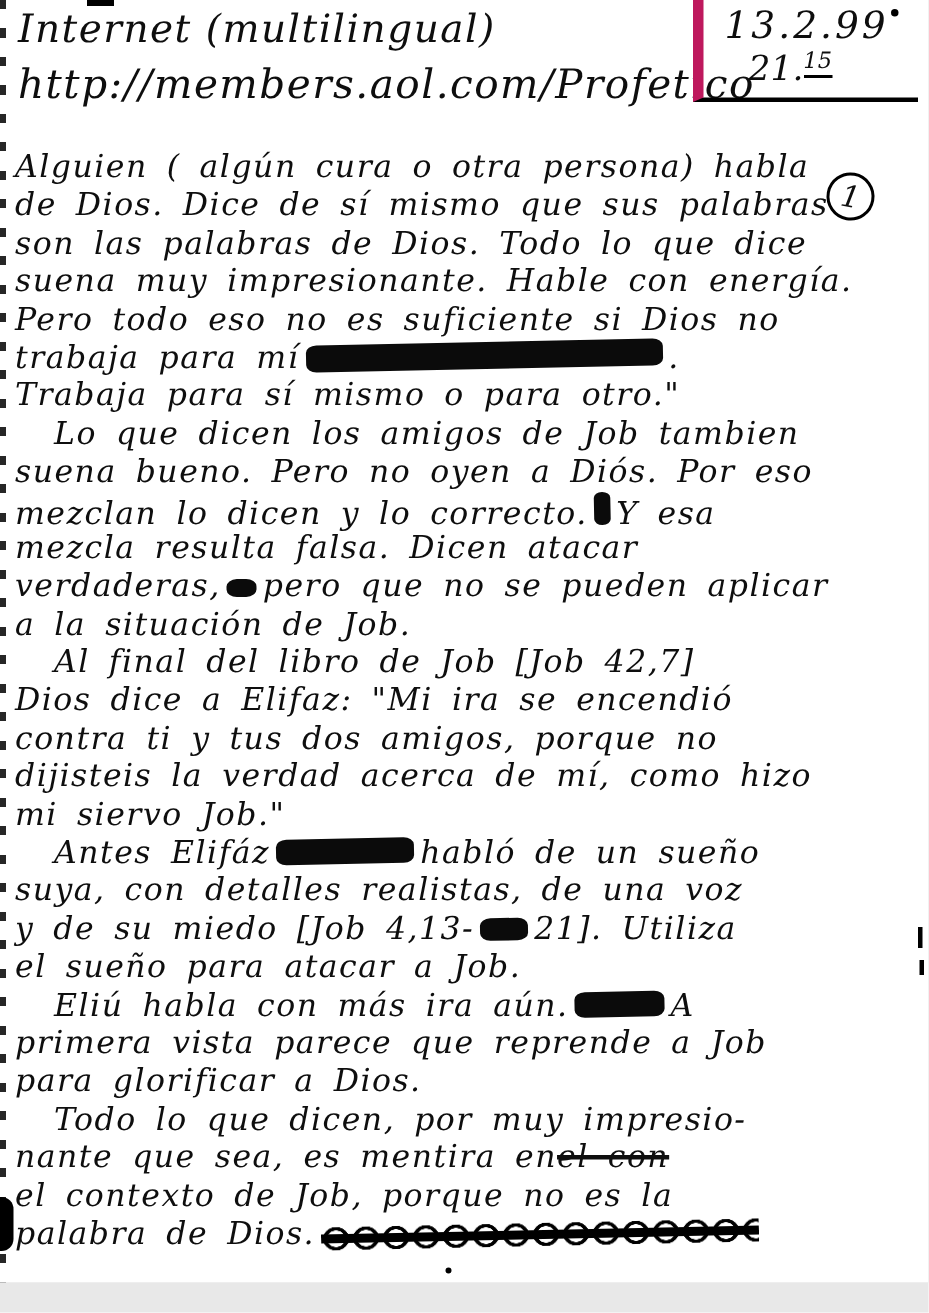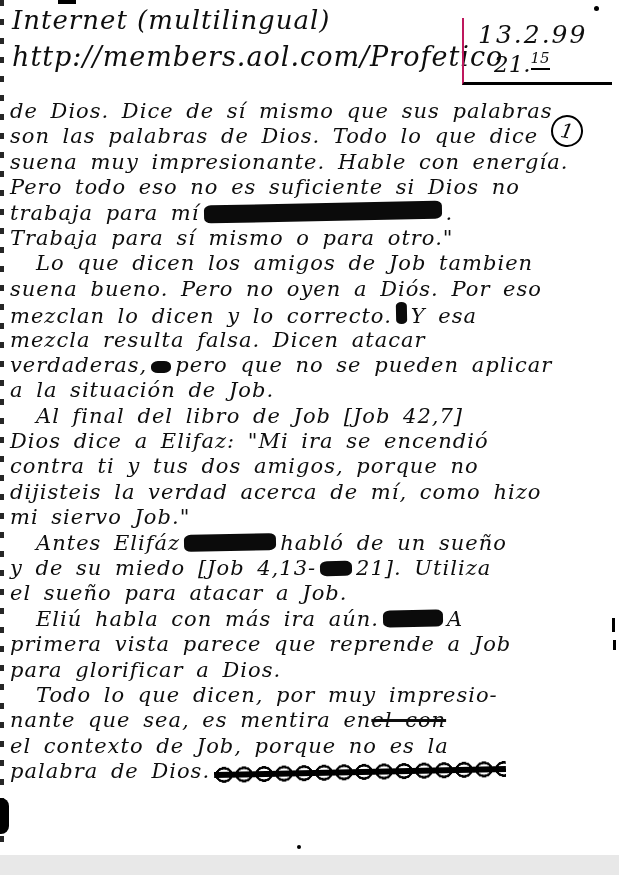--- a/index.html
+++ b/index.html
@@ -20,22 +20,22 @@
   .tick-right1{position:absolute;left:612px;top:618px;width:3px;height:14px;background:#000;}
   .tick-right2{position:absolute;left:613px;top:640px;width:3px;height:10px;background:#000;}
   .tick-right3{position:absolute;left:611px;top:856px;width:3px;height:16px;background:#000;}
   .dot-bottom{position:absolute;left:297px;top:845px;width:4px;height:4px;background:#000;border-radius:50%;}
   
   .header{position:absolute;top:5px;left:12px;}
   .header .h1{font-size:26px;letter-spacing:1px;}
   .header .h2{font-size:27px;letter-spacing:1px;margin-top:6px;}
   
   .datebox{
-    position:absolute;top:18px;right:7px;width:150px;box-sizing:border-box;
-    border-left:2px solid #be185d;border-bottom:3px solid #000;
+    position:absolute;top:0;right:7px;width:150px;box-sizing:border-box;
+    border-left:7px solid #be185d;border-bottom:3px solid #000;
     padding:2px 4px 5px 14px;
   }
   .datebox .date{font-size:25px;letter-spacing:2px;}
   .datebox .time{font-size:23px;margin-left:16px;}
   .datebox .mins{font-size:15px;border-bottom:2px solid #000;padding-bottom:1px;text-align:center;}
   
   .pagenum{
     position:absolute;left:551px;top:115px;width:28px;height:28px;
     border:2px solid #000;border-radius:50%;
     display:flex;align-items:center;justify-content:center;
@@ -81,38 +81,40 @@
   </div>
 
   <div class="datebox">
     <div class="date">13.2.99</div>
     <div class="time"><span>21.</span><sup class="mins">15</sup></div>
   </div>
 
   <div class="pagenum">1</div>
 
   <div class="bodytext">
+      <div class="hline"><span>Alguien ( algún cura o otra persona) habla</span></div>
       <div class="hline"><span>de Dios. Dice de sí mismo que sus palabras</span></div>
       <div class="hline"><span>son las palabras de Dios. Todo lo que dice</span></div>
       <div class="hline"><span>suena muy impresionante. Hable con energía.</span></div>
       <div class="hline"><span>Pero todo eso no es suficiente si Dios no</span></div>
       <div class="hline"><span>trabaja para mí</span><span class="scribble" style="width: 238px; height: 18px;"></span><span>.</span></div>
       <div class="hline"><span>Trabaja para sí mismo o para otro."</span></div>
       <div class="hline indent"><span>Lo que dicen los amigos de Job tambien</span></div>
       <div class="hline"><span>suena bueno. Pero no oyen a Diós. Por eso</span></div>
       <div class="hline"><span>mezclan lo dicen y lo correcto.</span><span class="scribble" style="width: 11px; height: 22px;"></span><span>Y esa</span></div>
       <div class="hline"><span>mezcla resulta falsa. Dicen atacar</span></div>
       <div class="hline"><span>verdaderas,</span><span class="scribble" style="width: 20px; height: 12px;"></span><span>pero que no se pueden aplicar</span></div>
       <div class="hline"><span>a la situación de Job.</span></div>
       <div class="hline indent"><span>Al final del libro de Job [Job 42,7]</span></div>
       <div class="hline"><span>Dios dice a Elifaz: "Mi ira se encendió</span></div>
       <div class="hline"><span>contra ti y tus dos amigos, porque no</span></div>
       <div class="hline"><span>dijisteis la verdad acerca de mí, como hizo</span></div>
       <div class="hline"><span>mi siervo Job."</span></div>
       <div class="hline indent"><span>Antes Elifáz</span><span class="scribble" style="width: 92px; height: 17px;"></span><span>habló de un sueño</span></div>
+      <div class="hline"><span>suya, con detalles realistas, de una voz</span></div>
       <div class="hline"><span>y de su miedo [Job 4,13-</span><span class="scribble" style="width: 32px; height: 15px;"></span><span>21]. Utiliza</span></div>
       <div class="hline"><span>el sueño para atacar a Job.</span></div>
       <div class="hline indent"><span>Eliú habla con más ira aún.</span><span class="scribble" style="width: 60px; height: 17px;"></span><span>A</span></div>
       <div class="hline"><span>primera vista parece que reprende a Job</span></div>
       <div class="hline"><span>para glorificar a Dios.</span></div>
       <div class="hline indent"><span>Todo lo que dicen, por muy impresio-</span></div>
       <div class="hline"><span>nante que sea, es mentira en</span><span class="strike">el con</span></div>
       <div class="hline"><span>el contexto de Job, porque no es la</span></div>
       <div class="hline"><span>palabra de Dios.</span><span class="scribble loops" style="width: 292px; height: 21px;"></span></div>
     </div>

